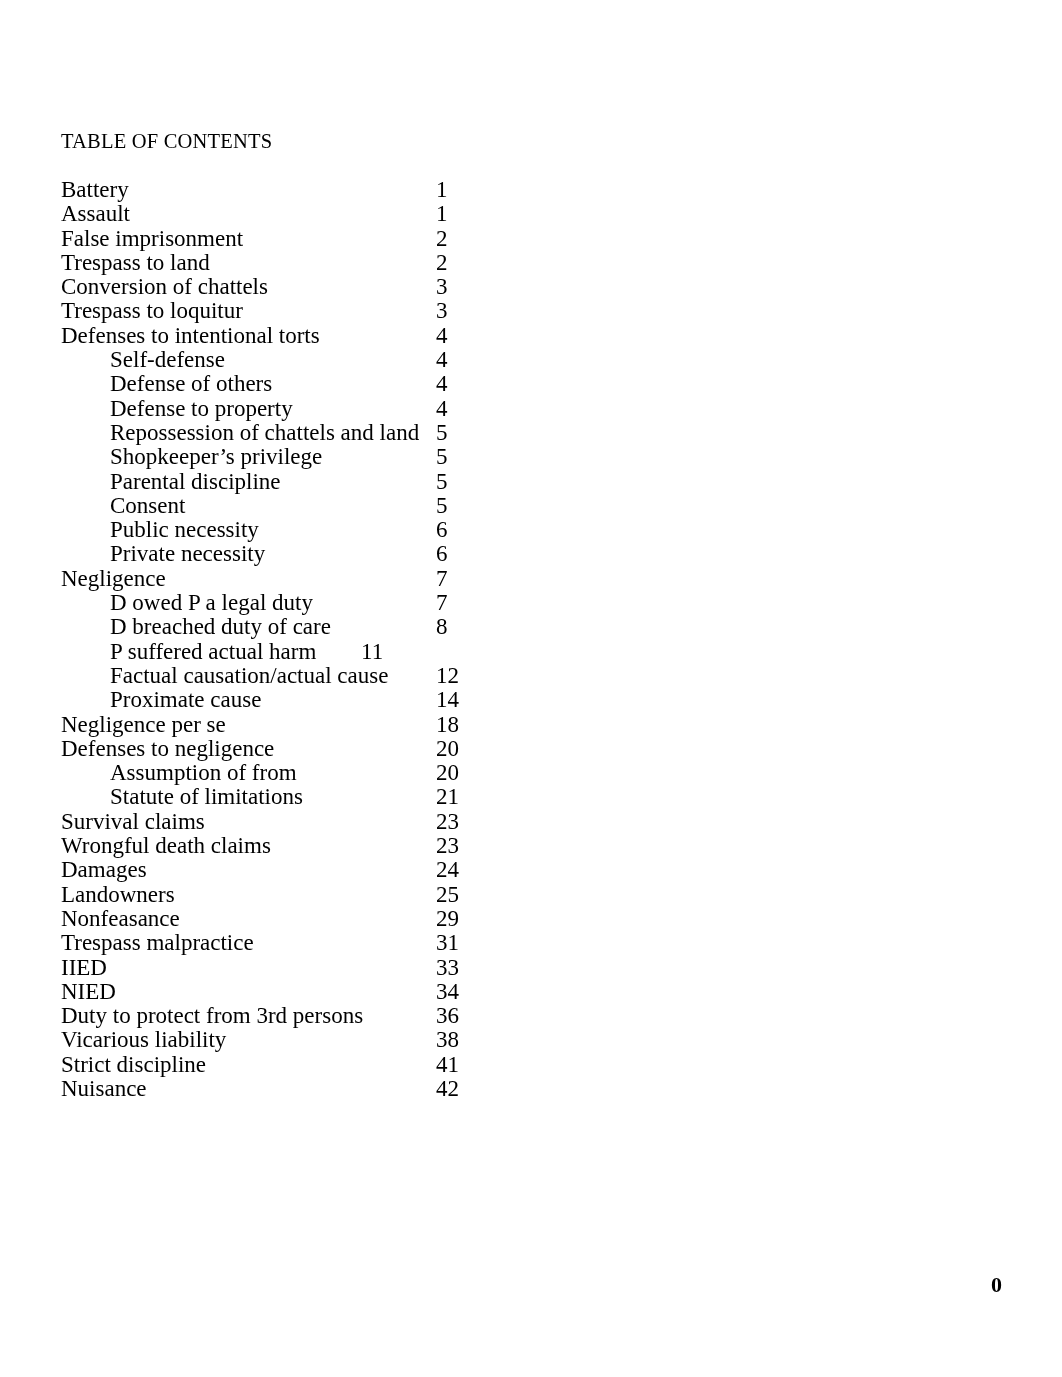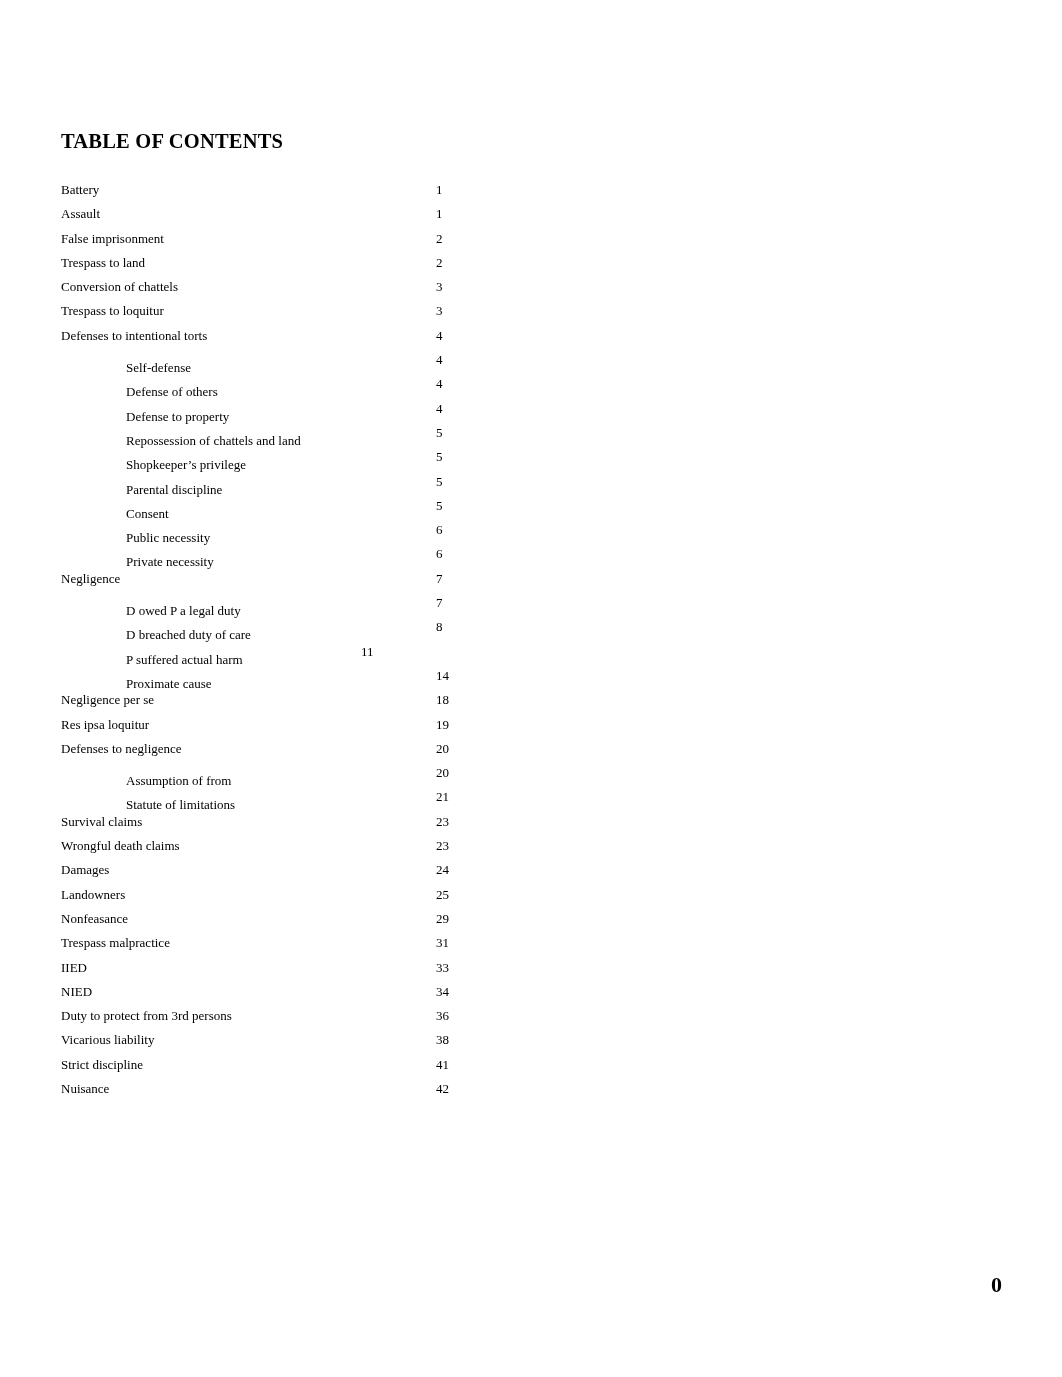--- a/index.html
+++ b/index.html
@@ -21,43 +21,41 @@
     width: 1062px;
     height: 1377px;
   }
   .toc-title {
     position: absolute;
     left: 61px;
     top: 130px;
     font-size: 20.5px;
     letter-spacing: 0.2px;
     white-space: nowrap;
-    font-weight: bold;
   }
   .toc-list {
     position: absolute;
     left: 61px;
     top: 178px;
     width: 400px;
   }
   .toc-row {
     position: relative;
     height: 24.3px;
     line-height: 24.3px;
-    font-size: 13px;
+    font-size: 23px;
     white-space: nowrap;
   }
   .toc-row .label {
     position: absolute;
     left: 0;
     top: 0;
   }
   .toc-row.level-1 .label {
-    left: 65px;
-    margin-top: 8px;
+    left: 49px;
   }
   .toc-row .page-num {
     position: absolute;
     top: 0;
     text-align: left;
   }
   
   .toc-row .page-num.col-a { left: 375px; }  
   .toc-row .page-num.col-b { left: 375px; }  
   .toc-row .page-num.inline { left: 300px; }
@@ -152,32 +150,32 @@
       </div>
       <div class="toc-row level-1">
         <span class="label">D breached duty of care</span>
         <span class="page-num col-a">8</span>
       </div>
       <div class="toc-row level-1">
         <span class="label">P suffered actual harm</span>
         <span class="page-num inline">11</span>
       </div>
       <div class="toc-row level-1">
+        <span class="label">Factual causation/actual cause</span>
+        <span class="page-num col-b">12</span>
+      </div>
+      <div class="toc-row level-1">
         <span class="label">Proximate cause</span>
         <span class="page-num col-b">14</span>
       </div>
       <div class="toc-row level-0">
         <span class="label">Negligence per se</span>
         <span class="page-num col-b">18</span>
       </div>
       <div class="toc-row level-0">
-        <span class="label">Res ipsa loquitur</span>
-        <span class="page-num col-b">19</span>
-      </div>
-      <div class="toc-row level-0">
         <span class="label">Defenses to negligence</span>
         <span class="page-num col-b">20</span>
       </div>
       <div class="toc-row level-1">
         <span class="label">Assumption of from</span>
         <span class="page-num col-b">20</span>
       </div>
       <div class="toc-row level-1">
         <span class="label">Statute of limitations</span>
         <span class="page-num col-b">21</span>

